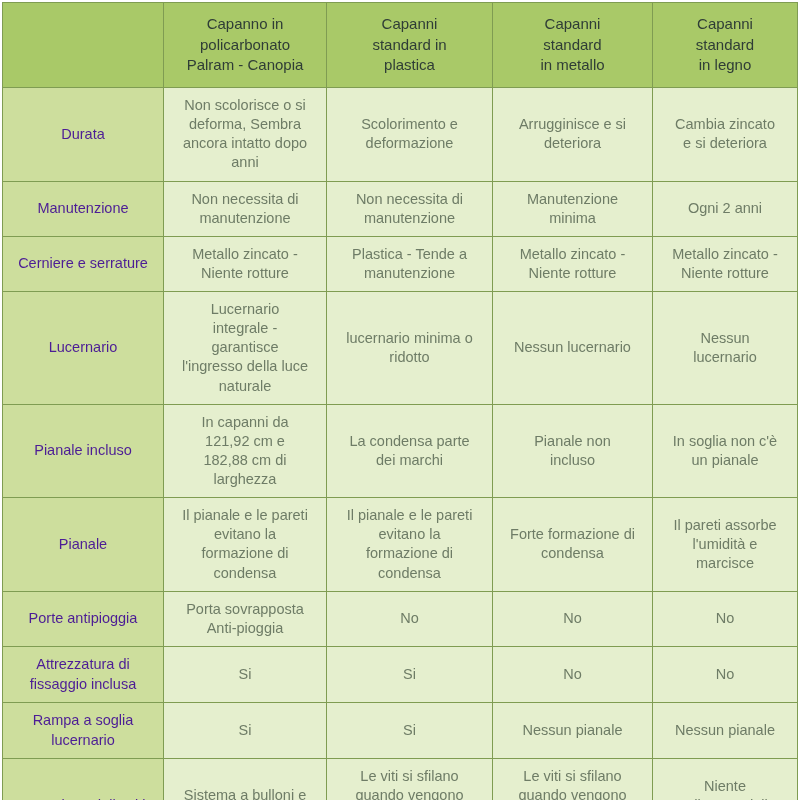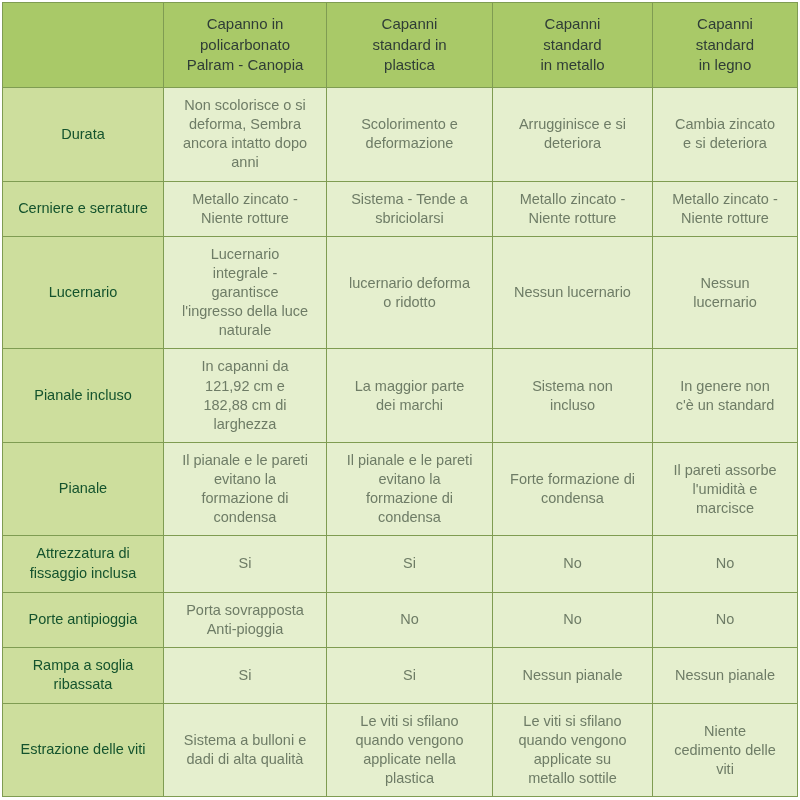--- a/index.html
+++ b/index.html
@@ -38,21 +38,21 @@
     line-height: 1.38;
     padding: 11px 6px;
     white-space: pre-line;
   }
   thead th.corner {
     background: #a9c968;
   }
   
   tbody th.row-label {
     background: #cdde9d;
-    color: #14532d;
+    color: #4c1d95;
     font-size: 14.5px;
     font-weight: 500;
     line-height: 1.35;
     padding: 8px 8px;
     margin-left: 42px;
   }
   
   tbody td {
     background: #e5efce;
     color: #6e7c66;
@@ -94,63 +94,70 @@
     </thead>
     <tbody>
         <tr>
           <th class="row-label">Durata</th>
           <td>Non scolorisce o si deforma, Sembra ancora intatto dopo anni</td>
           <td>Scolorimento e deformazione</td>
           <td>Arrugginisce e si deteriora</td>
           <td>Cambia zincato e si deteriora</td>
         </tr>
         <tr>
+          <th class="row-label">Manutenzione</th>
+          <td>Non necessita di manutenzione</td>
+          <td>Non necessita di manutenzione</td>
+          <td>Manutenzione minima</td>
+          <td>Ogni 2 anni</td>
+        </tr>
+        <tr>
           <th class="row-label">Cerniere e serrature</th>
           <td>Metallo zincato - Niente rotture</td>
-          <td>Sistema - Tende a sbriciolarsi</td>
+          <td>Plastica - Tende a manutenzione</td>
           <td>Metallo zincato - Niente rotture</td>
           <td>Metallo zincato - Niente rotture</td>
         </tr>
         <tr>
           <th class="row-label">Lucernario</th>
           <td>Lucernario integrale - garantisce l'ingresso della luce naturale</td>
-          <td>lucernario deforma o ridotto</td>
+          <td>lucernario minima o ridotto</td>
           <td>Nessun lucernario</td>
           <td>Nessun lucernario</td>
         </tr>
         <tr>
           <th class="row-label">Pianale incluso</th>
           <td>In capanni da 121,92 cm e 182,88 cm di larghezza</td>
-          <td>La maggior parte dei marchi</td>
-          <td>Sistema non incluso</td>
-          <td>In genere non c'è un standard</td>
+          <td>La condensa parte dei marchi</td>
+          <td>Pianale non incluso</td>
+          <td>In soglia non c'è un pianale</td>
         </tr>
         <tr>
           <th class="row-label">Pianale</th>
           <td>Il pianale e le pareti evitano la formazione di condensa</td>
           <td>Il pianale e le pareti evitano la formazione di condensa</td>
           <td>Forte formazione di condensa</td>
           <td>Il pareti assorbe l'umidità e marcisce</td>
         </tr>
         <tr>
+          <th class="row-label">Porte antipioggia</th>
+          <td>Porta sovrapposta Anti-pioggia</td>
+          <td>No</td>
+          <td>No</td>
+          <td>No</td>
+        </tr>
+        <tr>
           <th class="row-label">Attrezzatura di fissaggio inclusa</th>
           <td>Si</td>
           <td>Si</td>
           <td>No</td>
           <td>No</td>
         </tr>
         <tr>
-          <th class="row-label">Porte antipioggia</th>
-          <td>Porta sovrapposta Anti-pioggia</td>
-          <td>No</td>
-          <td>No</td>
-          <td>No</td>
-        </tr>
-        <tr>
-          <th class="row-label">Rampa a soglia ribassata</th>
+          <th class="row-label">Rampa a soglia lucernario</th>
           <td>Si</td>
           <td>Si</td>
           <td>Nessun pianale</td>
           <td>Nessun pianale</td>
         </tr>
         <tr>
           <th class="row-label">Estrazione delle viti</th>
           <td>Sistema a bulloni e dadi di alta qualità</td>
           <td>Le viti si sfilano quando vengono applicate nella plastica</td>
           <td>Le viti si sfilano quando vengono applicate su metallo sottile</td>

